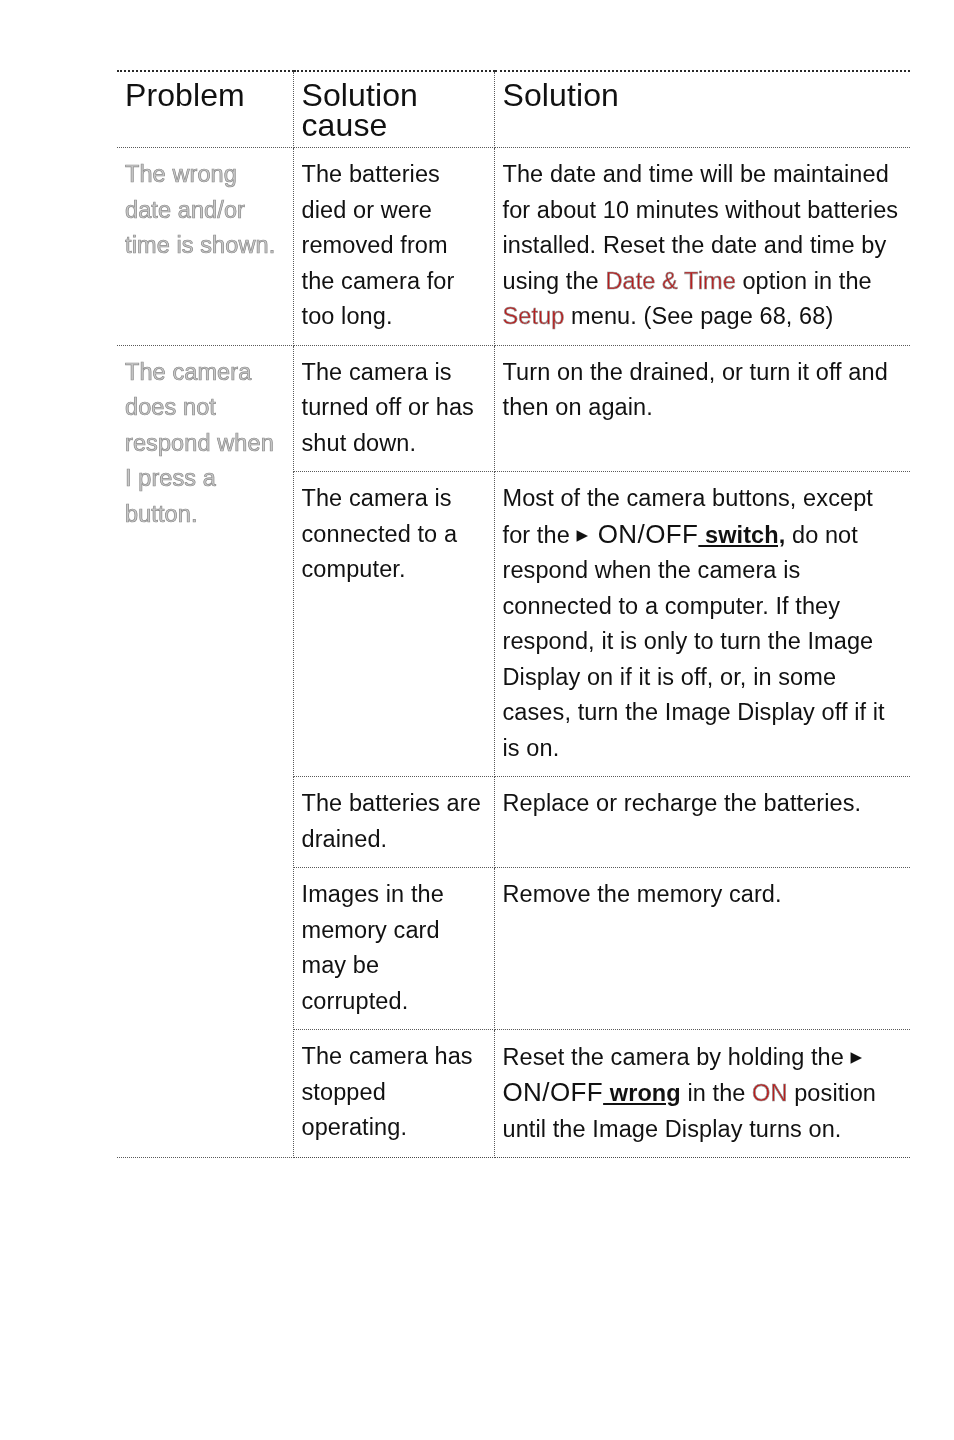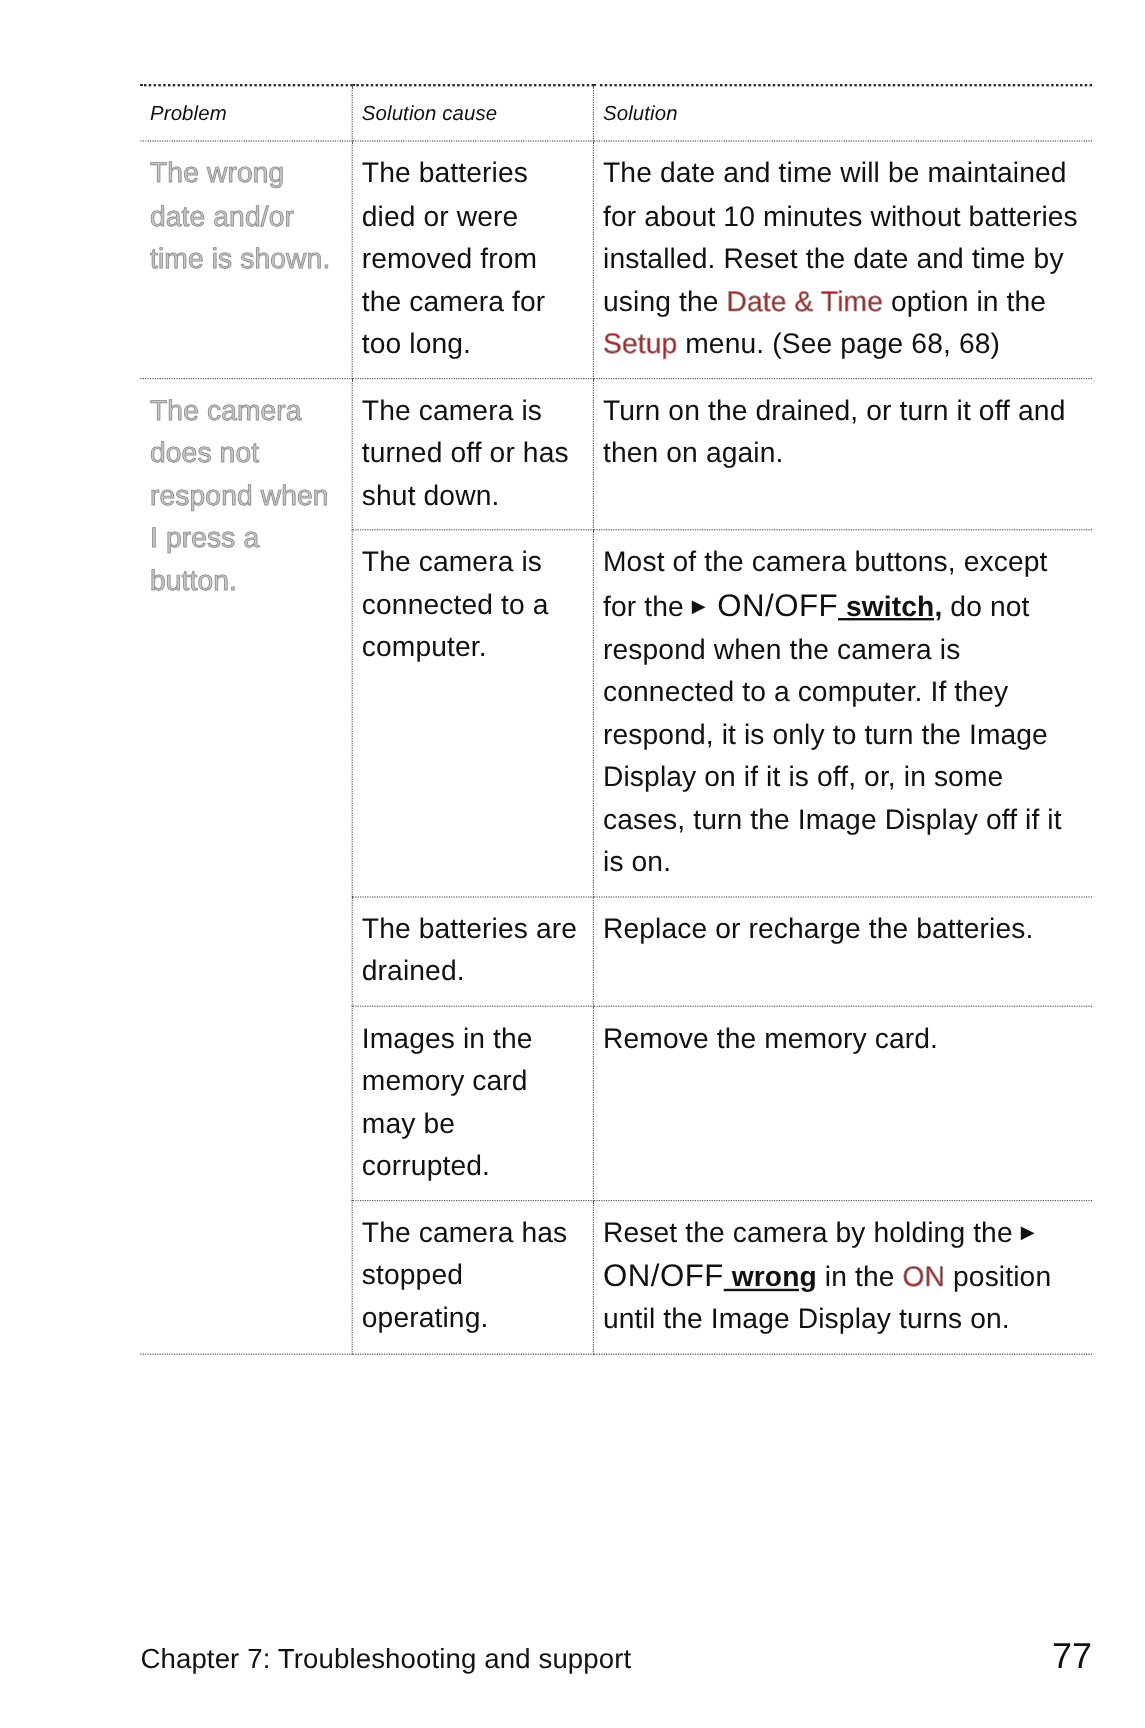--- a/index.html
+++ b/index.html
@@ -36,25 +36,24 @@
     font-size:23.5px;
     line-height:35.5px;
     letter-spacing:.1px;
   }
   .rule-bot{border-bottom:1.2px dotted #5a5a5a;}
   .rule-right{border-right:1.2px dotted #5a5a5a;}
 
   .hdr td{
     border-top:2px dotted #2a2a2a;
     border-bottom:1.2px dotted #5a5a5a;
-    font-size:17px;
+    font-size:32px;
     line-height:30px;
     padding-top:8px;
     padding-bottom:7px;
-    font-style:italic;
   }
 
   
   .tbl tr.last td{border-bottom:1.4px dotted #4a4a4a;}
 
   
   .faded{
     color:#c9c9c9;
     -webkit-text-stroke:0.7px #8f8f8f;
     text-shadow:0 0 0.5px #9a9a9a;
@@ -138,18 +137,14 @@
           <td class="rule-right rule-bot"><span>Images in the memory card may be corrupted.</span></td>
           <td class="rule-bot"><span>Remove the memory card.</span></td>
         </tr>
         <tr class="last">
           <td class="rule-right"><span>The camera has stopped operating.</span></td>
           <td><span>Reset the camera by holding the </span><span class="tri">▶</span><span class="smallcaps nowrap"> ON/OFF</span><span class="bold-ui"> wrong</span><span> in the </span><span class="faded-in">ON</span><span> position until the Image Display turns on.</span></td>
         </tr>
       </tbody>
   </table>
 
-  <div class="footer">
-    <div class="ft-left">Chapter 7: Troubleshooting and support</div>
-    <div class="ft-right">77</div>
-  </div>
 
 </div>
 
 </body></html>

